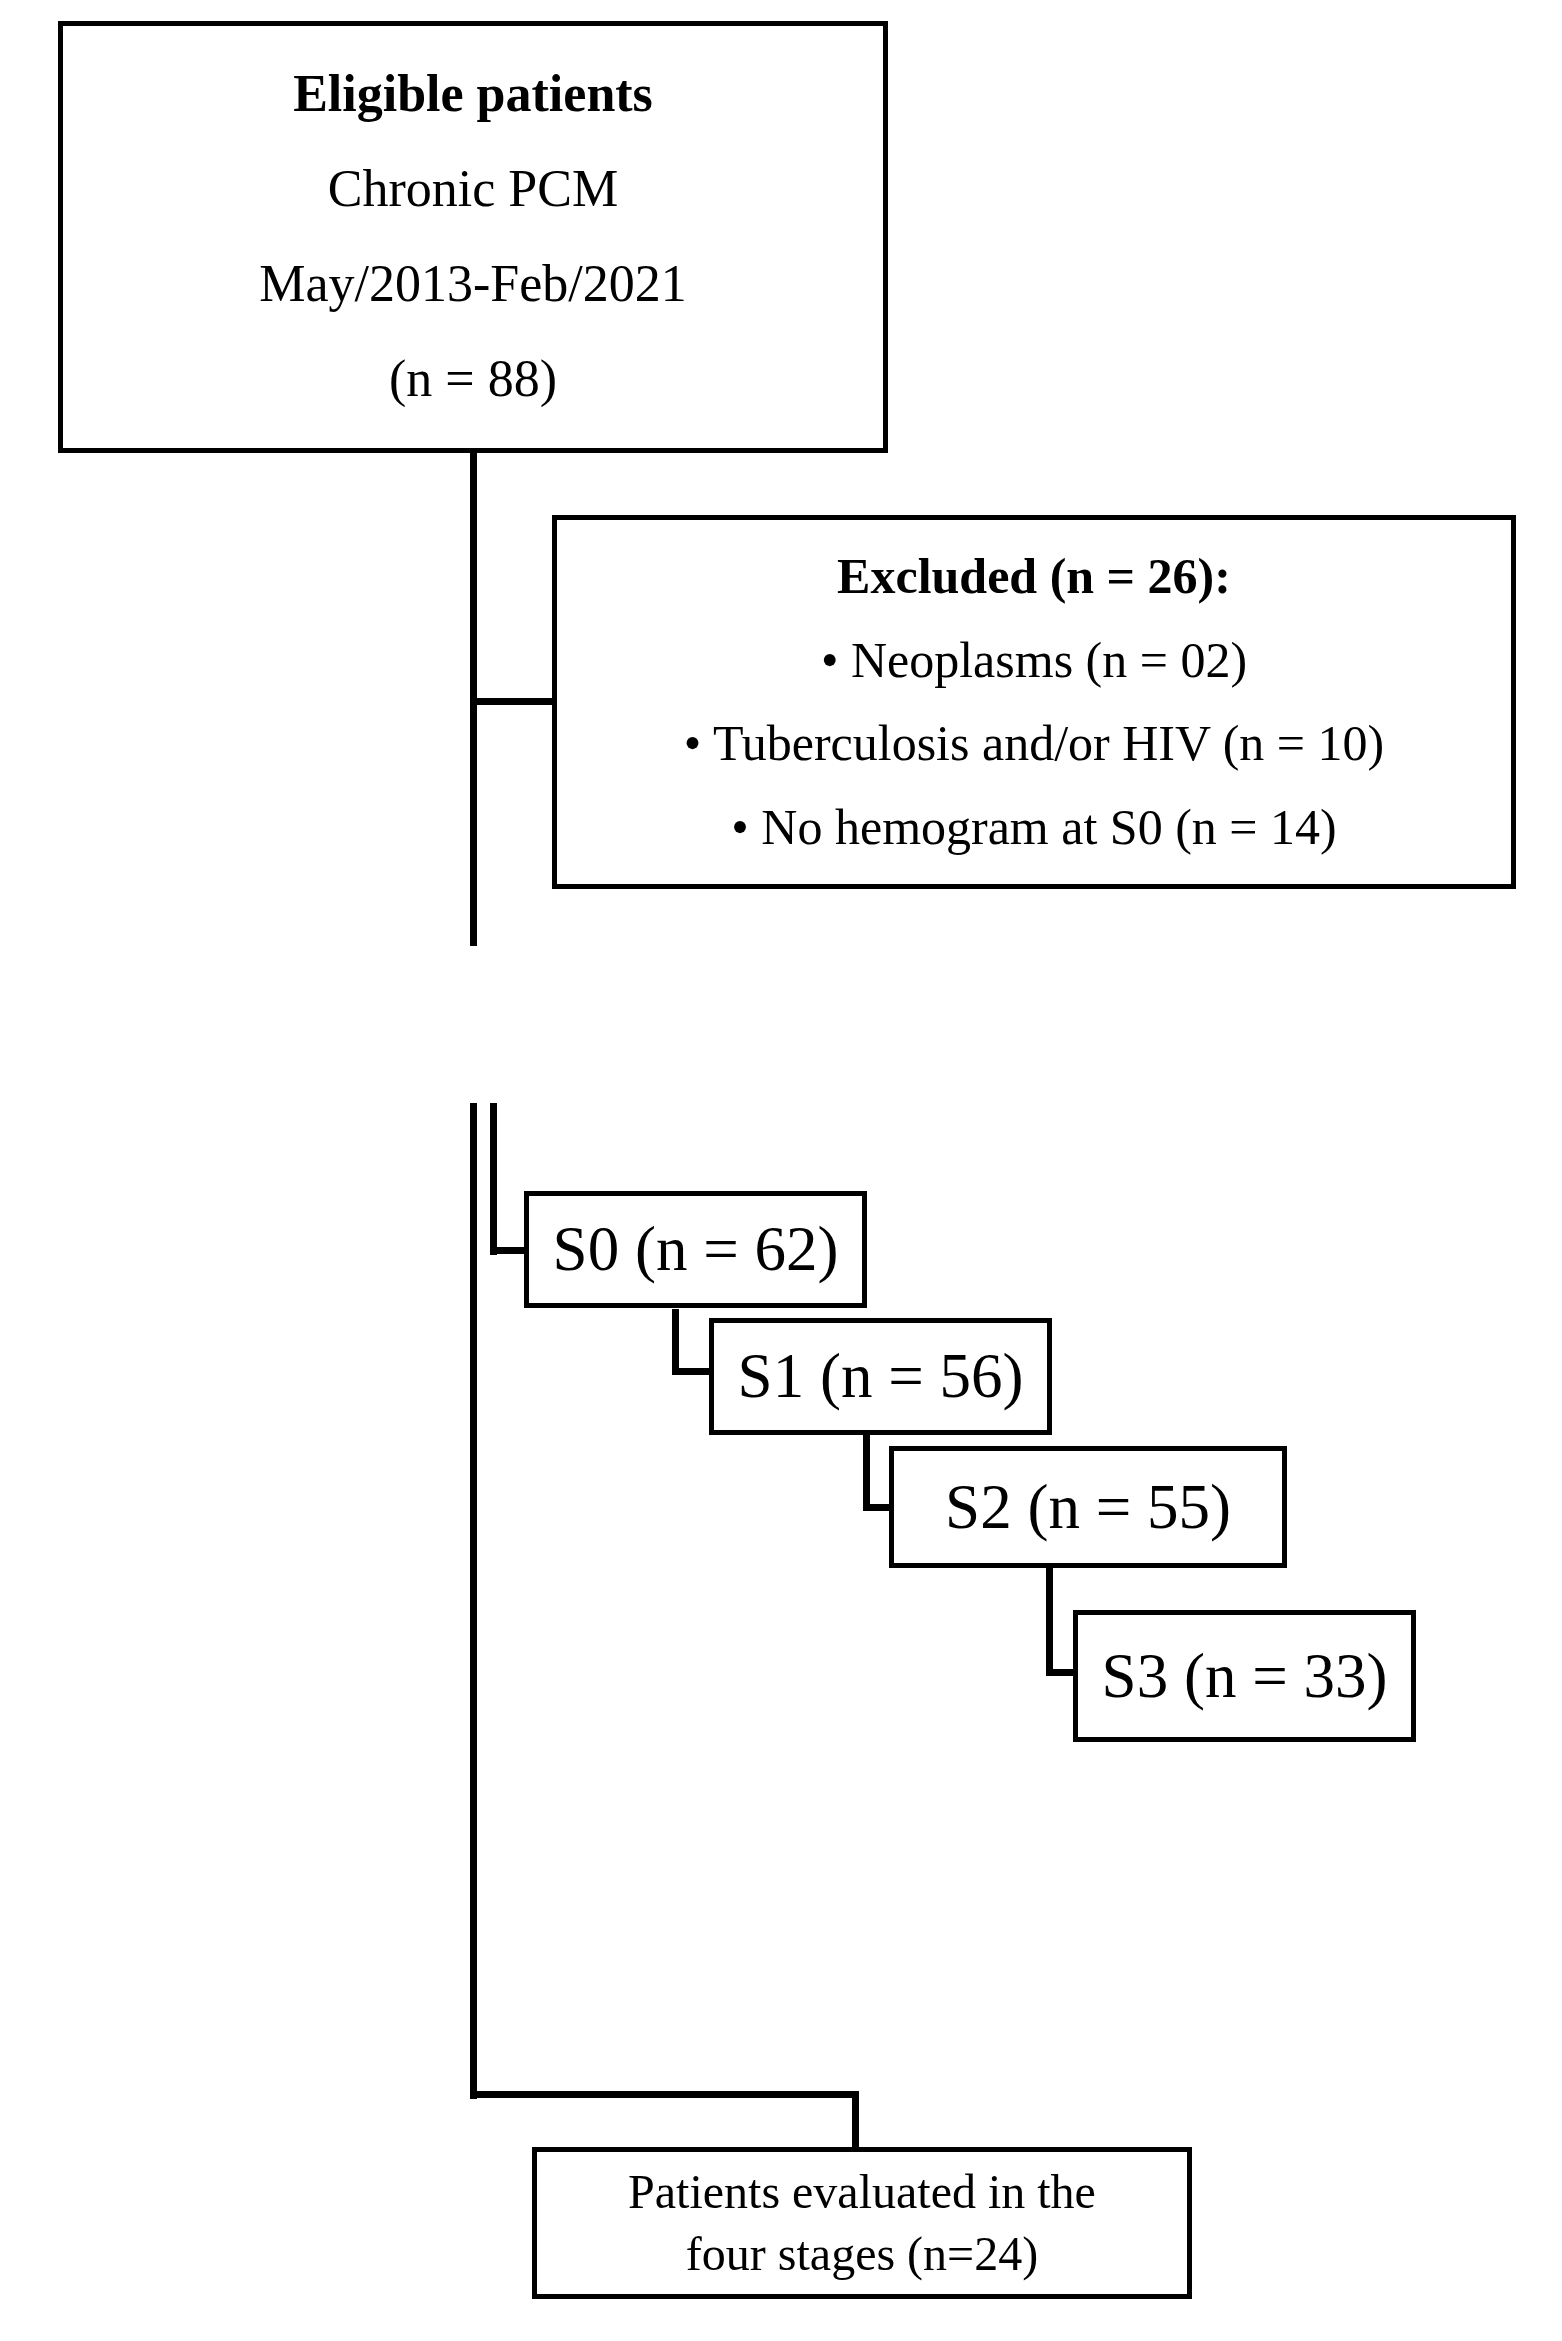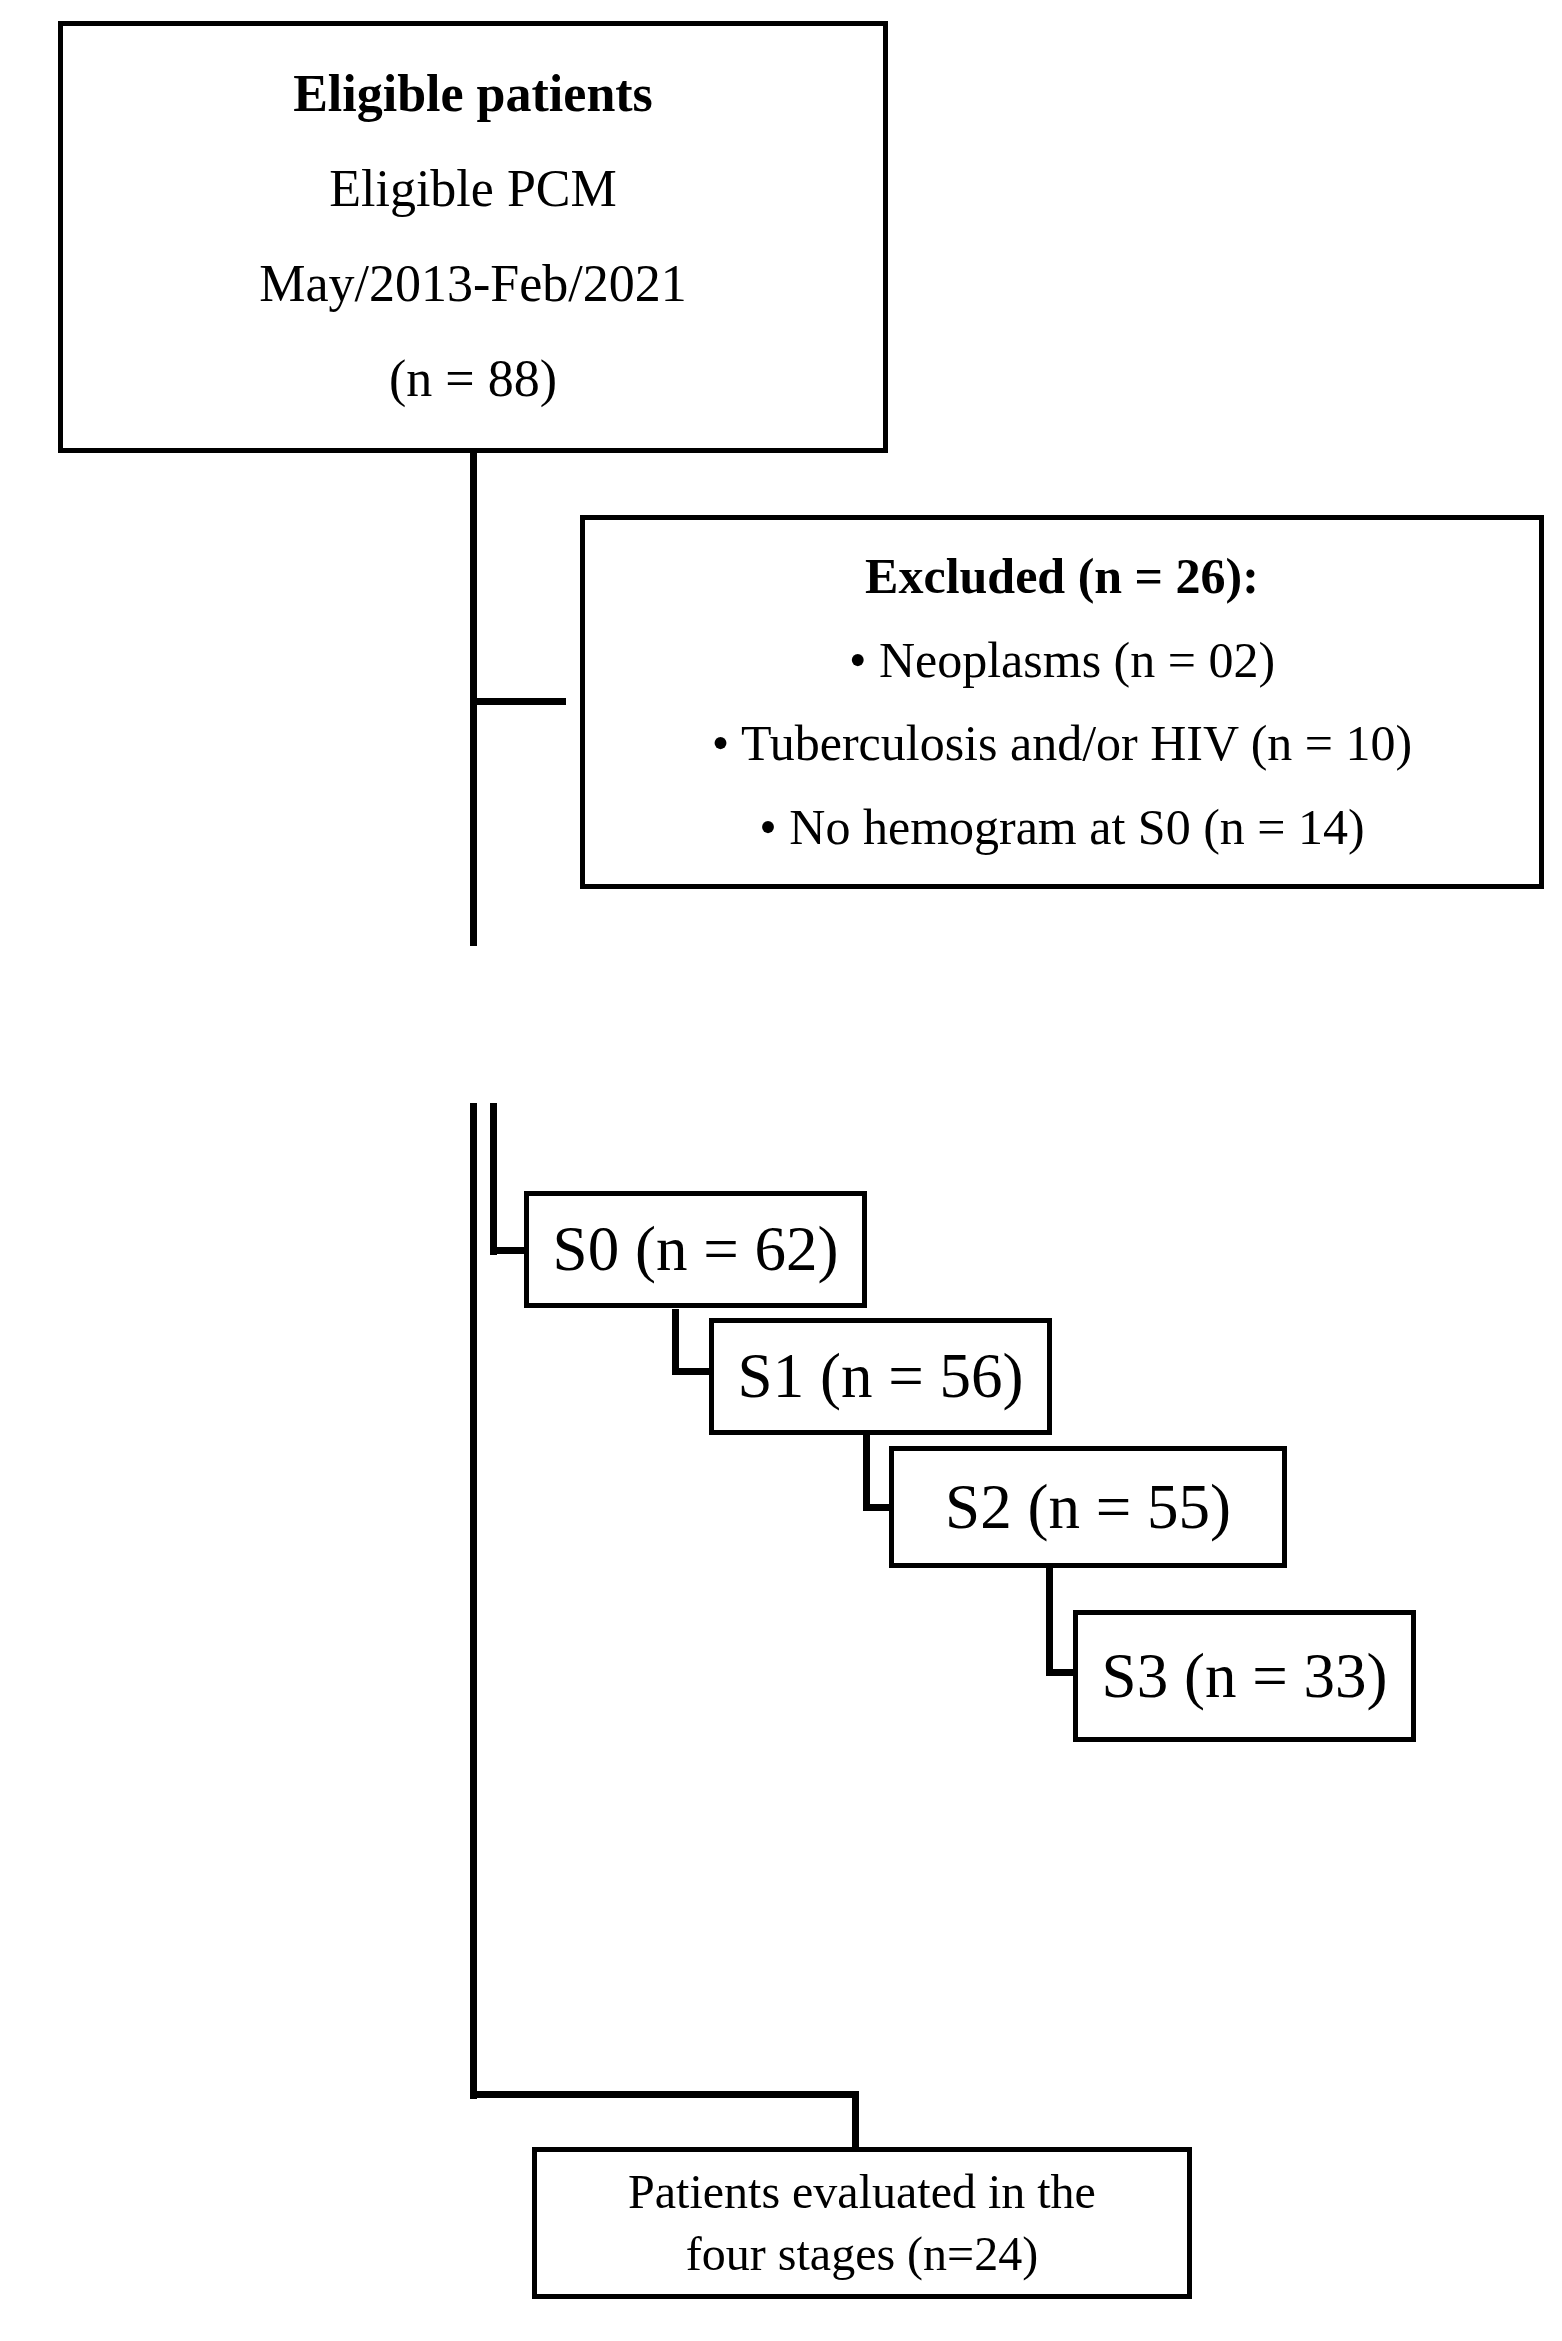--- a/index.html
+++ b/index.html
@@ -40,21 +40,21 @@
   }
 
   
   #box-eligible {
     left: 58px; top: 20.5px; width: 830px; height: 432px;
     font-size: 52px;
     justify-content: space-around;
     padding: 20.5px 6.8px;
   }
   #box-excluded {
-    left: 580px; top: 515px; width: 964px; height: 374px;
+    left: 552px; top: 515px; width: 964px; height: 374px;
     font-size: 50px;
     justify-content: space-around;
     padding: 15px 6.8px;
   }
   #box-studied {
     left: 107px; top: 946px; width: 736px; height: 157px;
     font-size: 50px;
   }
   .stage-box { font-size: 63px; }
   #box-s0 { left: 524px;  top: 1191px; width: 343px; height: 117px; }
@@ -96,21 +96,21 @@
   <div class="connector" id="stub-s1"></div>
   <div class="connector" id="v-s1-s2"></div>
   <div class="connector" id="stub-s2"></div>
   <div class="connector" id="v-s2-s3"></div>
   <div class="connector" id="stub-s3"></div>
   <div class="connector" id="h-bottom"></div>
   <div class="connector" id="v-bottom-stub"></div>
 
   <div class="box" id="box-eligible">
     <div class="line bold">Eligible patients</div>
-    <div class="line">Eligible PCM</div>
+    <div class="line">Chronic PCM</div>
     <div class="line">May/2013-Feb/2021</div>
     <div class="line">(n = 88)</div>
   </div>
 
   <div class="box" id="box-excluded">
     <div class="line bold">Excluded (n = 26):</div>
     <div class="line">• Neoplasms (n = 02)</div>
     <div class="line">• Tuberculosis and/or HIV (n = 10)</div>
     <div class="line">• No hemogram at S0 (n = 14)</div>
   </div>

